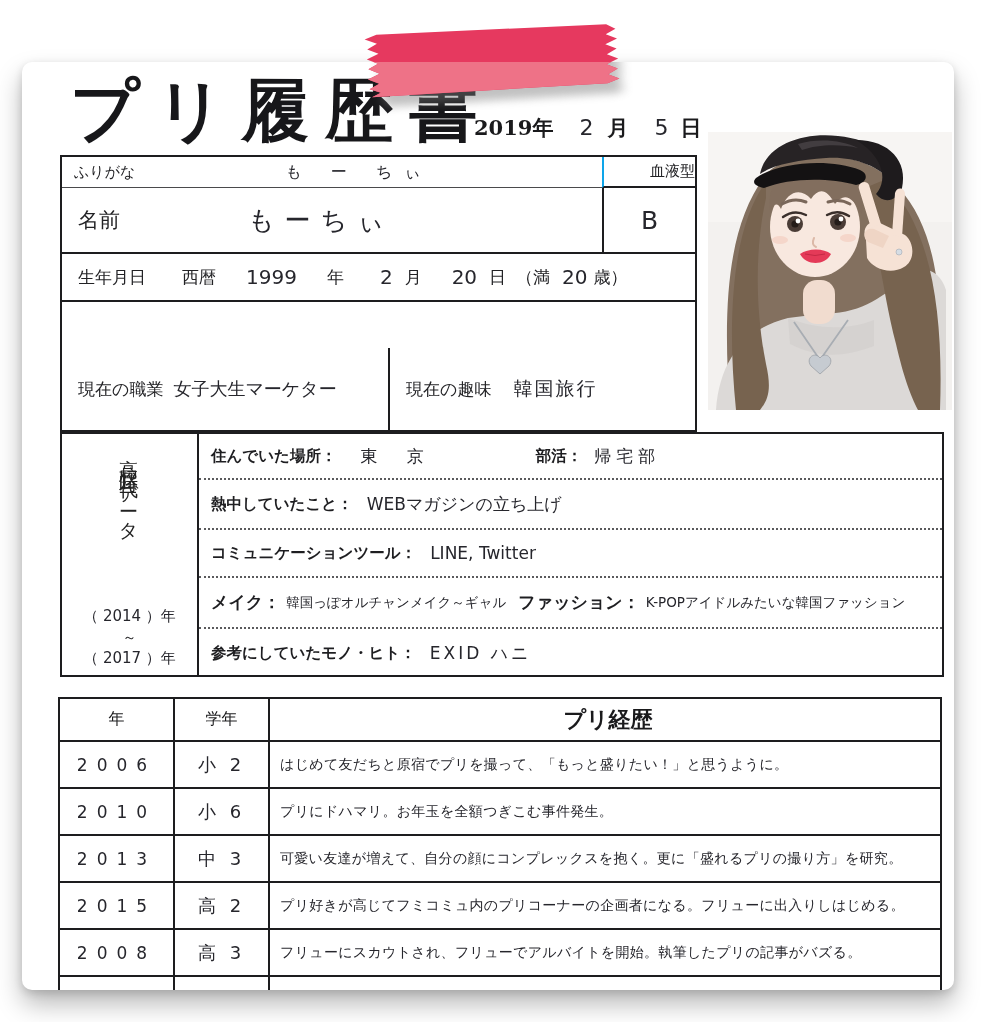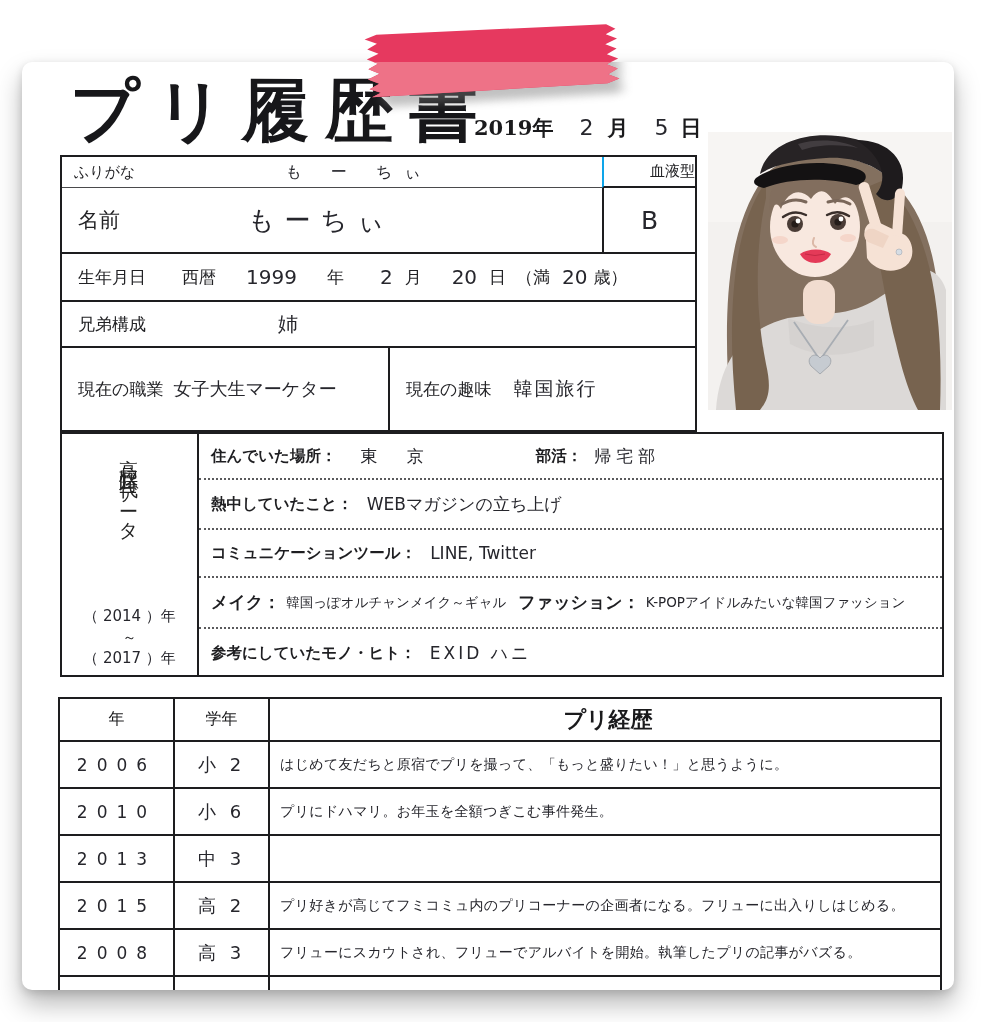--- a/index.html
+++ b/index.html
@@ -119,24 +119,20 @@
         <span class="lbl b-era">西暦</span>
         <span class="hand b-year">1999</span>
         <span class="lbl b-ys">年</span>
         <span class="hand b-month">2</span>
         <span class="lbl b-ms">月</span>
         <span class="hand b-day">20</span>
         <span class="lbl b-ds">日</span>
         <span class="lbl b-ao">（満</span>
         <span class="hand b-age">20</span>
         <span class="lbl b-ac">歳）</span>
-      </div>
-      <div class="cell tf-r4">
-        <span class="lbl pl">兄弟構成</span>
-        <span class="hand sib-v">姉</span>
       </div>
       <div class="cell tf-r5a">
         <span class="lbl pl">現在の職業</span>
         <span class="hand job-v">女子大生マーケター</span>
       </div>
       <div class="cell tf-r5b">
         <span class="lbl pl">現在の趣味</span>
         <span class="hand hob-v">韓国旅行</span>
       </div>
     </div>
@@ -232,20 +228,21 @@
         <div class="htc c-desc hand v-desc">はじめて友だちと原宿でプリを撮って、「もっと盛りたい！」と思うように。</div>
       </div>
       <div class="ht-row ht-r">
         <div class="htc c-year hand v-year">2010</div>
         <div class="htc c-grade hand v-grade">小 6</div>
         <div class="htc c-desc hand v-desc">プリにドハマリ。お年玉を全額つぎこむ事件発生。</div>
       </div>
       <div class="ht-row ht-r">
         <div class="htc c-year hand v-year">2013</div>
         <div class="htc c-grade hand v-grade">中 3</div>
+        <div class="htc c-desc hand v-desc">可愛い友達が増えて、自分の顔にコンプレックスを抱く。更に「盛れるプリの撮り方」を研究。</div>
       </div>
       <div class="ht-row ht-r">
         <div class="htc c-year hand v-year">2015</div>
         <div class="htc c-grade hand v-grade">高 2</div>
         <div class="htc c-desc hand v-desc">プリ好きが高じてフミコミュ内のプリコーナーの企画者になる。フリューに出入りしはじめる。</div>
       </div>
       <div class="ht-row ht-r">
         <div class="htc c-year hand v-year">2008</div>
         <div class="htc c-grade hand v-grade">高 3</div>
         <div class="htc c-desc hand v-desc">フリューにスカウトされ、フリューでアルバイトを開始。執筆したプリの記事がバズる。</div>

